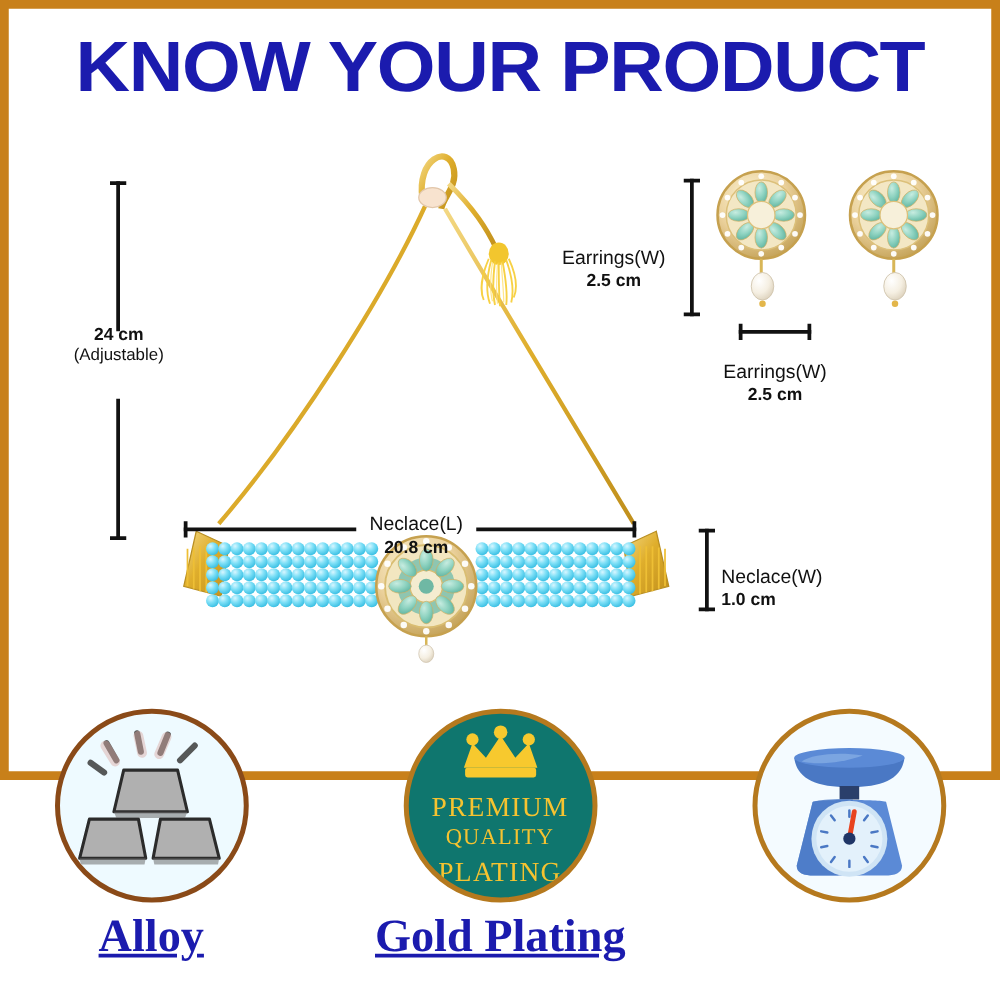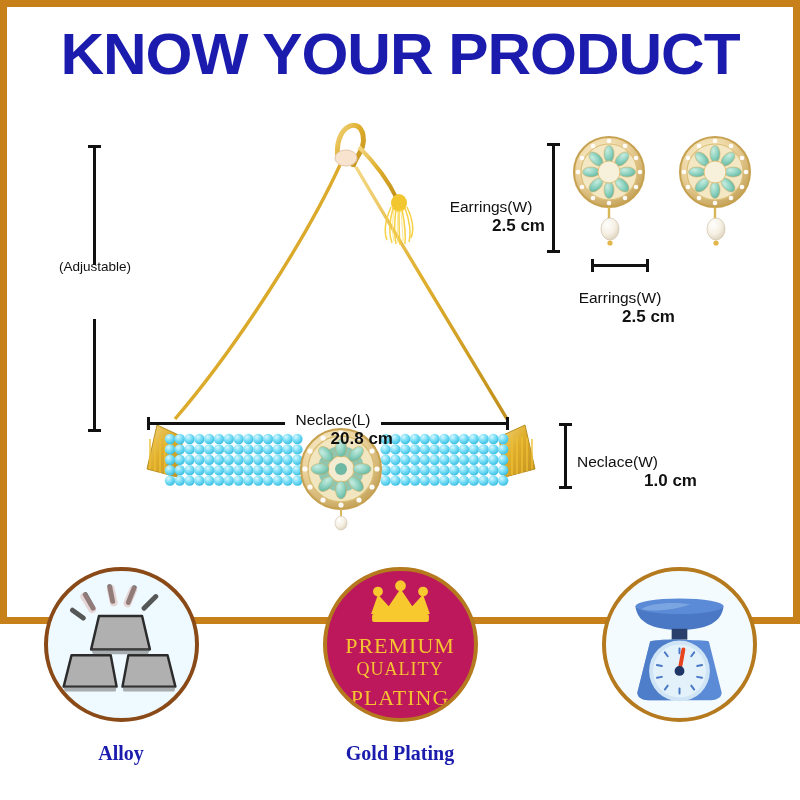--- a/index.html
+++ b/index.html
@@ -30,42 +30,43 @@
     white-space:nowrap;
   }
   
   .vline{position:absolute;width:3px;background:#111;}
   .hline{position:absolute;height:3px;background:#111;}
   .cap-h{position:absolute;width:13px;height:3px;background:#111;}
   .cap-v{position:absolute;width:3px;height:13px;background:#111;}
 
   .dimlabel{position:absolute;text-align:center;color:#111;line-height:1.18;}
   .dimlabel .l1{font-size:15.5px;margin-top:16px;}
-  .dimlabel .l2{font-size:17px;font-weight:bold;text-align:right;}
+  .dimlabel .l2{font-size:14px;font-weight:bold;}
   .dimlabel .l3{font-size:13.5px;}
 
   
   #art{position:absolute;left:0;top:0;width:786px;height:786px;pointer-events:none;}
 
   
   .badge{position:absolute;width:200px;text-align:center;}
   .badge .circ{
     position:relative;width:155px;height:155px;margin:0 auto;
     border-radius:50%;box-sizing:border-box;
   }
   .circ-alloy{border:4px solid #8a4a18;background:#eefaff;overflow:hidden;}
   .circ-scale{border:4px solid #b5791e;background:#f4fbff;overflow:hidden;}
   .circ-gold{
-    border:4px solid #b5791e;background:#be185d;overflow:hidden;
+    border:4px solid #b5791e;background:#0f766e;overflow:hidden;
   }
   .badge .cap{
-    margin-top:20px;
+    margin-top:6px;
     font-family:"Liberation Serif", serif;
-    font-weight:bold;font-size:20px;color:#1b1bae;
+    font-weight:bold;font-size:37px;color:#1b1bae;
     white-space:nowrap;
+    text-decoration:underline;
   }
   .goldtxt{
     position:absolute;left:0;right:0;
     font-family:"Liberation Serif", serif;
     color:#f6c330;text-align:center;letter-spacing:1px;
   }
 </style>
 </head>
 <body>
 
@@ -394,20 +395,21 @@
       <circle cx="709" cy="236" r="2.6" fill="#e3b64a"></circle>
     </g>
   </svg>
 
   <div>
     <div class="cap-h" style="left:81px;top:138px;"></div>
     <div class="vline" style="left:86px;top:138px;height:120px;"></div>
     <div class="vline" style="left:86px;top:312px;height:112px;"></div>
     <div class="cap-h" style="left:81px;top:422px;"></div>
     <div class="dimlabel" style="left:18px;top:252px;width:140px;">
+      <div class="l2">24 cm</div>
       <div class="l3">(Adjustable)</div>
     </div>
   </div>
 
   <div>
     <div class="cap-h" style="left:540px;top:136px;"></div>
     <div class="vline" style="left:545px;top:136px;height:110px;"></div>
     <div class="cap-h" style="left:540px;top:243px;"></div>
     <div class="dimlabel" style="left:430px;top:175px;width:108px;">
       <div class="l1">Earrings(W)</div>

